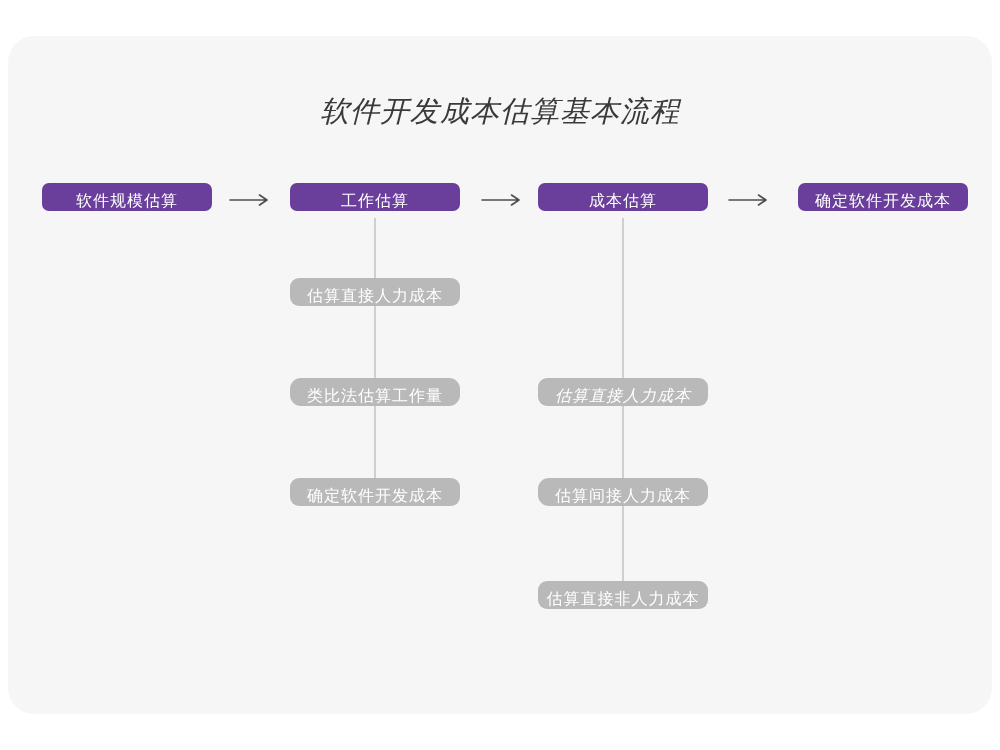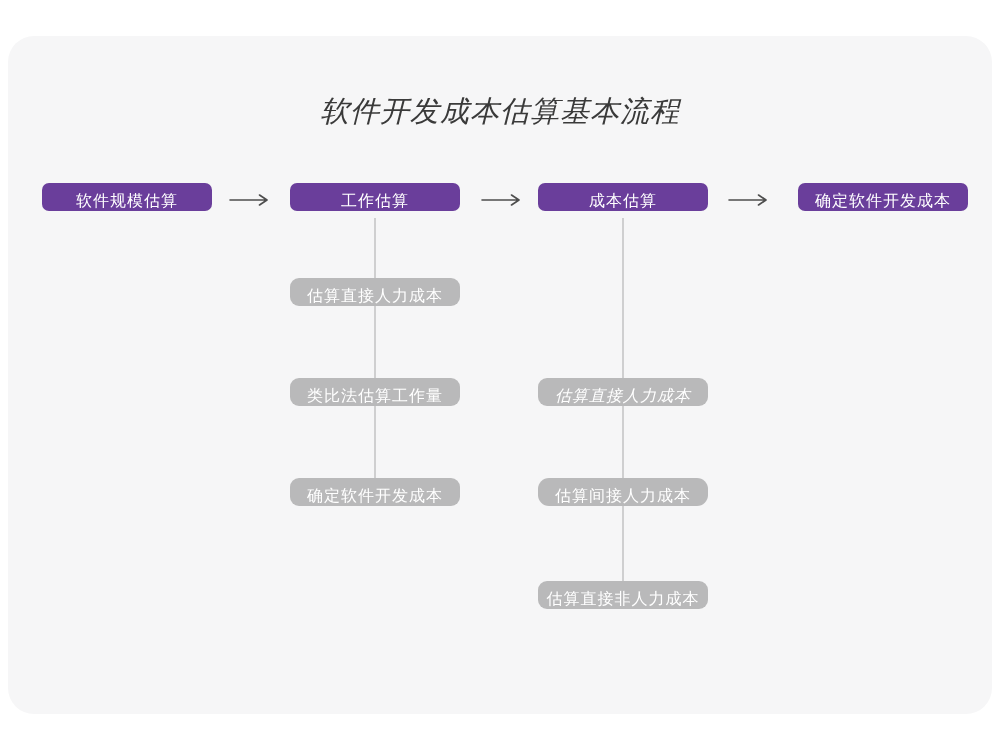--- a/index.html
+++ b/index.html
@@ -100,20 +100,20 @@
 
   <span class="arrow" style="left:728px; top:193px;">
     <svg width="40" height="14" viewBox="0 0 40 14">
       <path d="M1 7 H37 M30.5 2 L38 7 L30.5 12" stroke="#4D4D4D" stroke-width="1.6" fill="none" stroke-linecap="round" stroke-linejoin="round"></path>
     </svg>
   </span>
 
   <div class="node node-main" style="left:787px; top:183px;margin-left:11px;">确定软件开发成本</div>
 
   <div class="node node-sub" style="left:290px; top:278px;">估算直接人力成本</div>
-  <div class="node node-sub" style="left:290px; top:378px;">类比法估算工作量</div>
+  <div class="node node-sub" style="left:290px; top:378px;border-radius:11px;">类比法估算工作量</div>
   <div class="node node-sub" style="left:290px; top:478px;">确定软件开发成本</div>
 
   <div class="node node-sub" style="left:538px; top:378px;font-style:italic;">估算直接人力成本</div>
   <div class="node node-sub" style="left:538px; top:478px;border-radius:11px;">估算间接人力成本</div>
   <div class="node node-sub" style="left:538px; top:581px;font-family:Liberation Serif, serif;">估算直接非人力成本</div>
 
 </div>
 
 </body></html>

